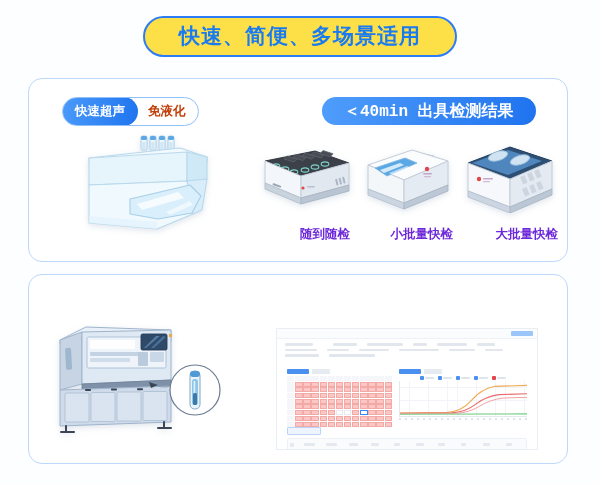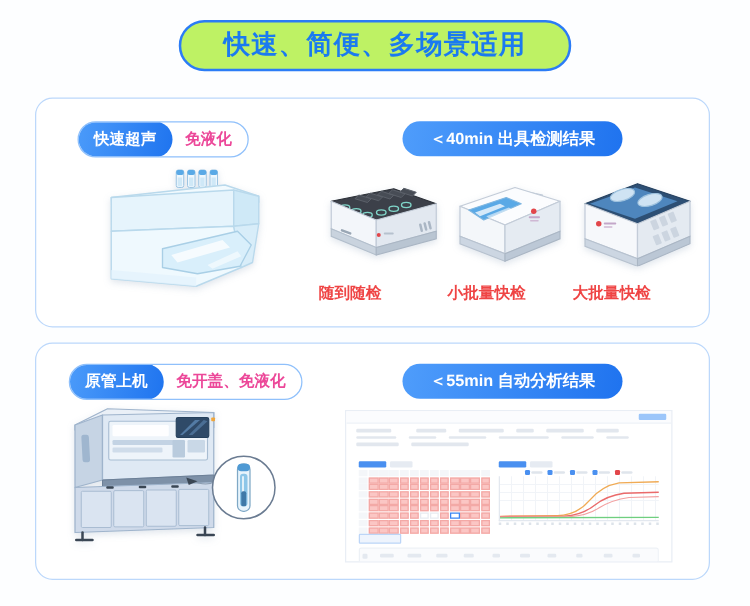--- a/index.html
+++ b/index.html
@@ -8,21 +8,21 @@
     background:#ffffff;
     font-family:"Liberation Sans","DejaVu Sans",sans-serif;
     overflow:hidden;position:relative;
   }
   .page{position:relative;width:600px;height:485px;background:#fdfeff;}
 
   
   .title-wrap{position:absolute;left:0;top:16px;width:600px;display:flex;justify-content:center;}
   .title-pill{
     border:2px solid #2b7cf6;border-radius:24px;
-    padding:7px 34px 9px;background:#bef264;
+    padding:7px 34px 9px;background:#fde047;
   }
   .title-text{
     font-size:21px;font-weight:bold;color:#1a7af0;letter-spacing:1px;
     line-height:1;white-space:nowrap;
   }
 
   
   .panel{
     position:absolute;left:28px;width:540px;
     border:1.5px solid #bcd8fb;border-radius:14px;background:#ffffff;
@@ -38,34 +38,34 @@
     border:1.5px solid #8fc0fb;border-radius:16px;background:#fff;
     overflow:hidden;height:27px;
   }
   .split-pill .seg-a{
     background:linear-gradient(100deg,#4b9bfa 0%,#1f74ef 100%);
     color:#fff;font-size:12.5px;font-weight:bold;
     display:flex;align-items:center;padding:0 13px;border-radius:15px;
     margin:-1px 0 -1px -1px;white-space:nowrap;
   }
   .split-pill .seg-b{
-    color:#ec4899;font-size:12.5px;font-weight:bold;
+    color:#c2410c;font-size:12.5px;font-weight:bold;
     display:flex;align-items:center;padding:0 12px 0 10px;white-space:nowrap;
   }
   .solid-pill{
     display:inline-flex;align-items:center;justify-content:center;
     background:linear-gradient(100deg,#4f9dfb 0%,#1f73ef 100%);
-    color:#ffffff;font-size:13px;font-weight:bold;
-    height:28px;padding:0 22px;border-radius:15px;white-space:nowrap;
+    color:#ffffff;font-size:16px;font-weight:bold;
+    height:28px;padding:0 22px;border-radius:15px;white-space:nowrap;font-family:Liberation Mono, monospace;
   }
 
   
   .caption{
-    position:absolute;font-size:12.5px;color:#ef4444;font-weight:bold;
-    white-space:nowrap;text-align:left;
+    position:absolute;font-size:12.5px;color:#6d28d9;font-weight:bold;
+    white-space:nowrap;text-align:right;
   }
 
   
   .illu{position:absolute;}
 
   
   .software{
     position:absolute;background:#ffffff;border:1px solid #e9eef5;
     box-sizing:border-box;overflow:hidden;
   }
@@ -251,29 +251,20 @@
       </g>
     </svg>
   </div>
 
   <div class="caption" style="left:255px;top:226px;width:95px;">随到随检</div>
   <div class="caption" style="left:458px;top:226px;width:100px;">大批量快检</div>
   <div class="caption" style="left:358px;top:226px;width:95px;">小批量快检</div>
 
   <div class="panel" id="panel-2"></div>
 
-  <div class="badge-row" style="left:55px;top:291px;">
-    <div class="split-pill">
-      <span class="seg-a">原管上机</span>
-      <span class="seg-b">免开盖、免液化</span>
-    </div>
-  </div>
-  <div class="badge-row" style="left:322px;top:291px;">
-    <div class="solid-pill">＜55min 自动分析结果</div>
-  </div>
 
   <div class="illu" style="left:52px;top:322px;width:160px;height:116px;">
     <svg width="160" height="116" viewBox="0 0 160 116" class="shadow-soft">
 
       <path d="M8 18 L34 5 L119 8 L119 20 L8 22 Z" fill="#eaf0f7" stroke="#9fb4cc" stroke-width="1" stroke-linejoin="round"></path>
 
       <path d="M8 18 L8 68 L30 62 L30 10 Z" fill="#c6d4e4" stroke="#9fb4cc" stroke-width="1" stroke-linejoin="round"></path>
       <rect x="13" y="26" width="6" height="22" rx="2" fill="#9fb6cf" transform="rotate(-3 13 26)"></rect>
 
       <path d="M30 10 L119 8 L119 58 L30 62 Z" fill="#dfe9f4" stroke="#9fb4cc" stroke-width="1" stroke-linejoin="round"></path>

